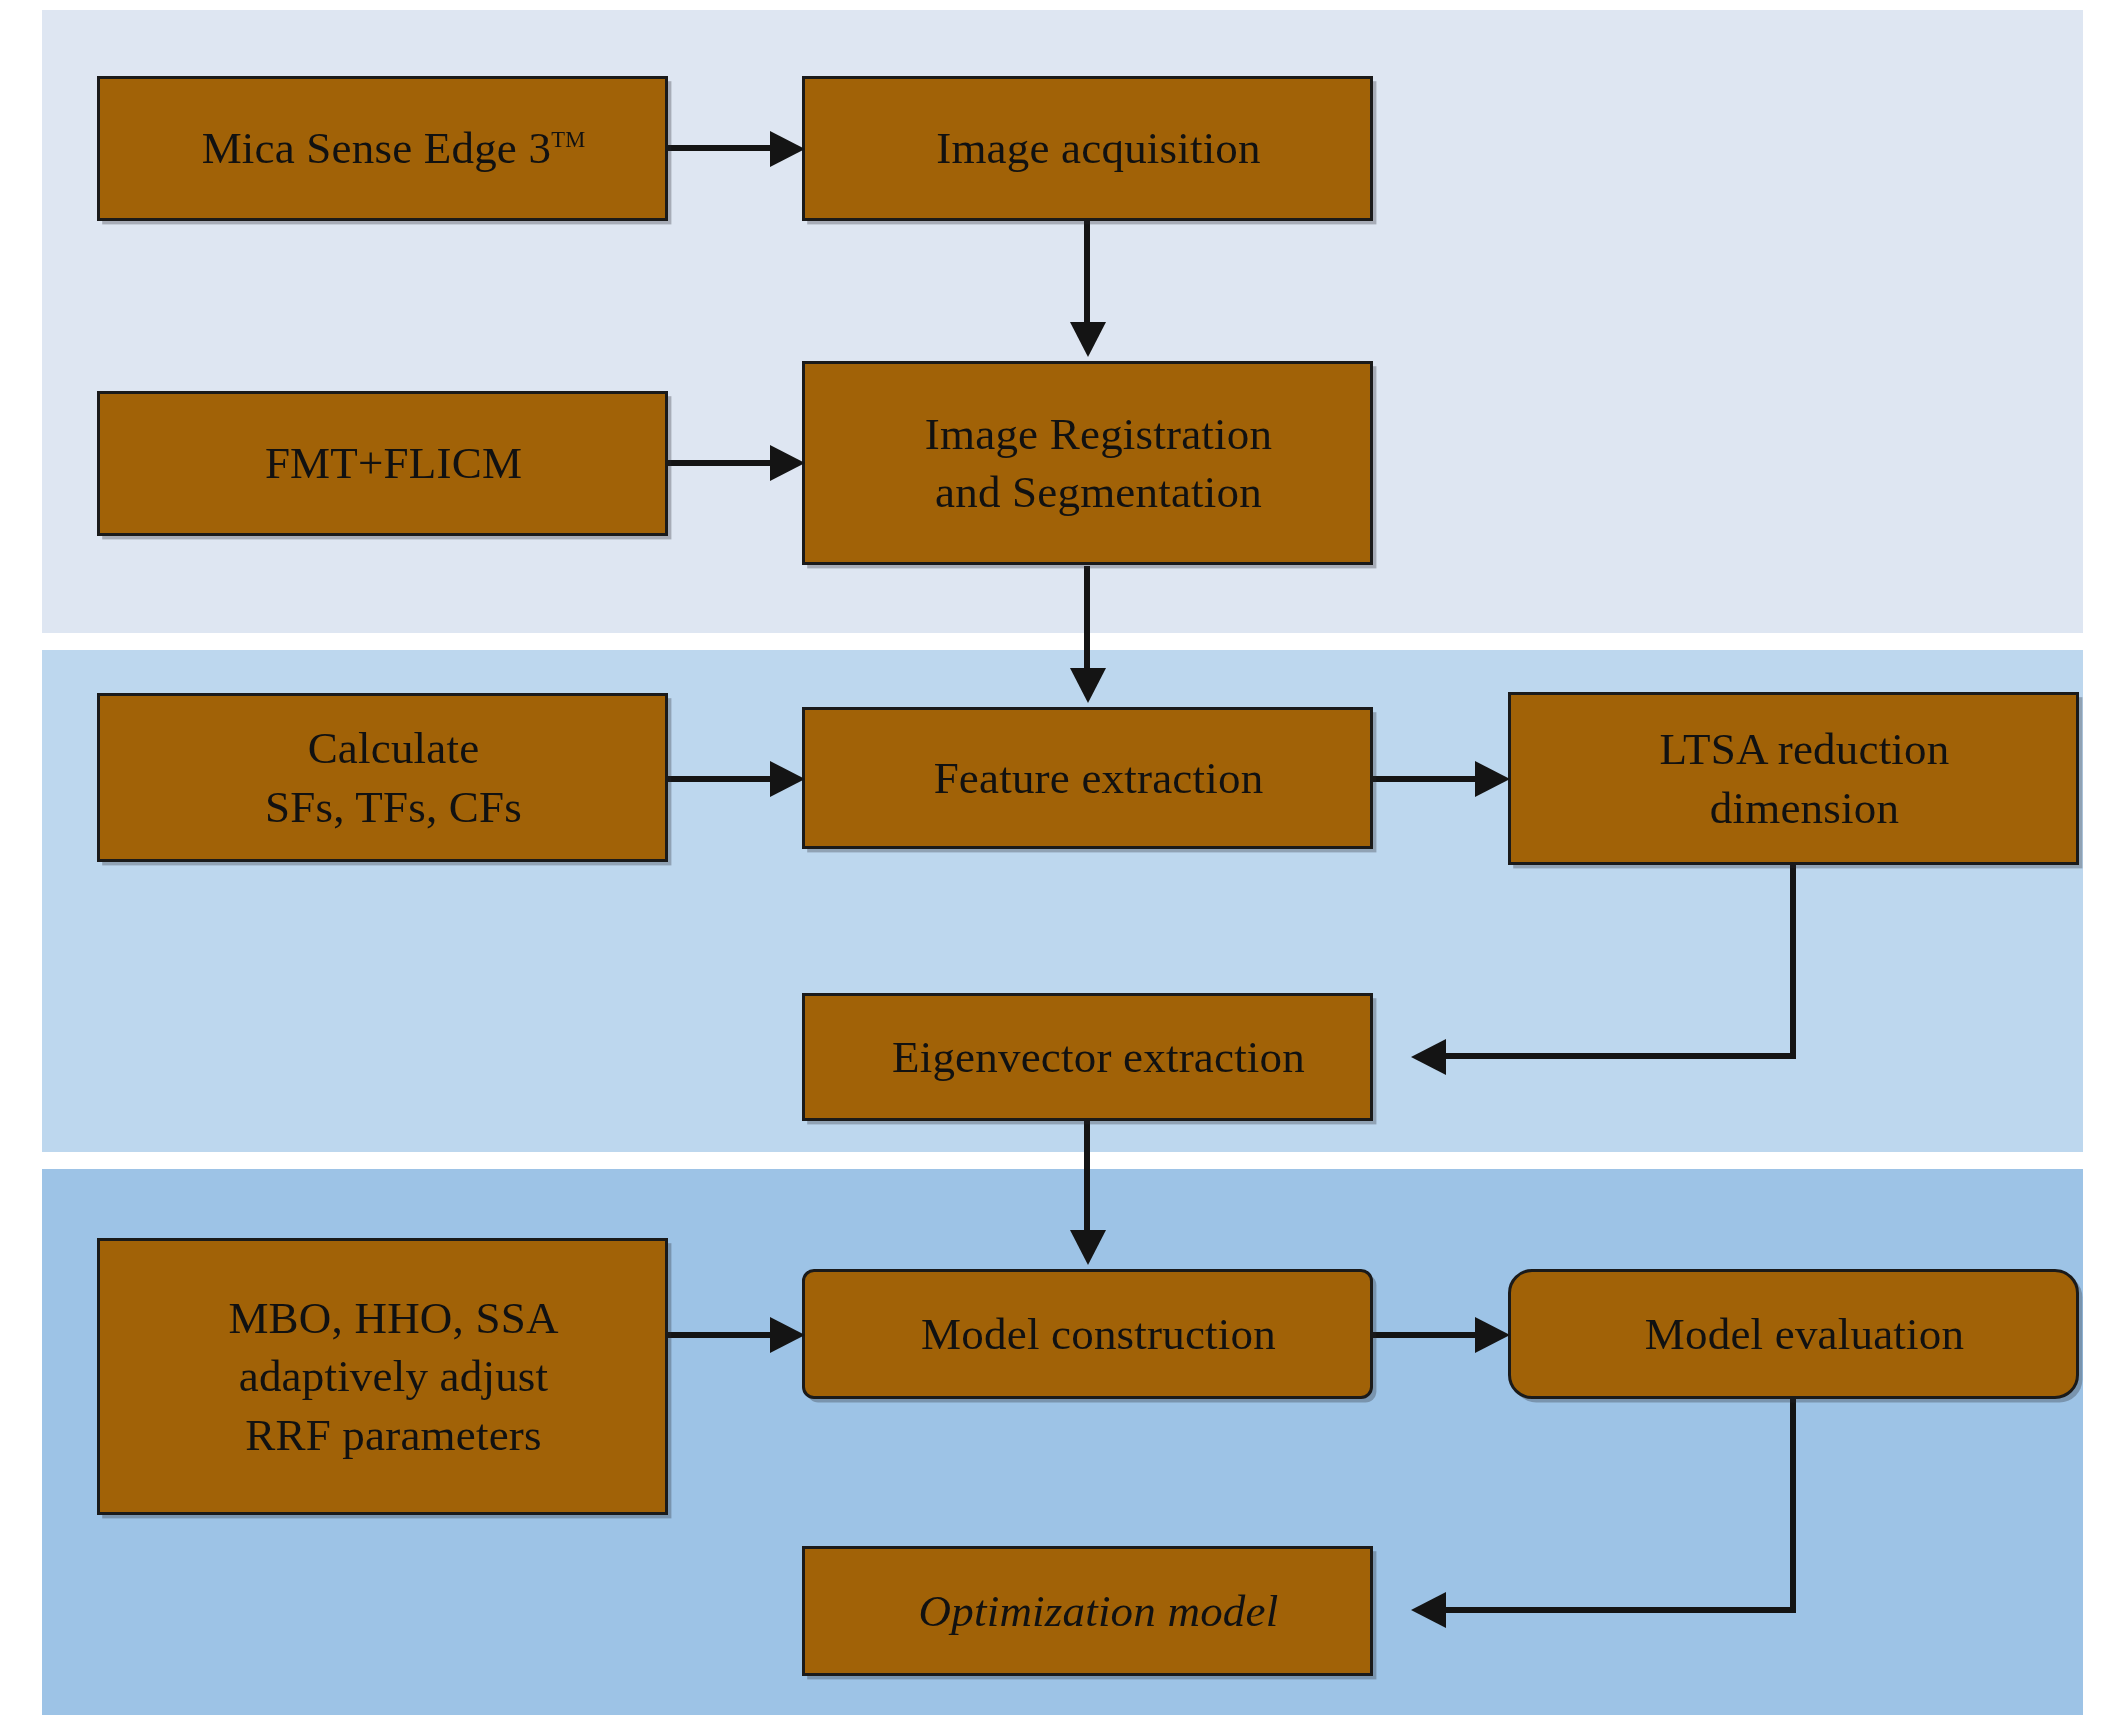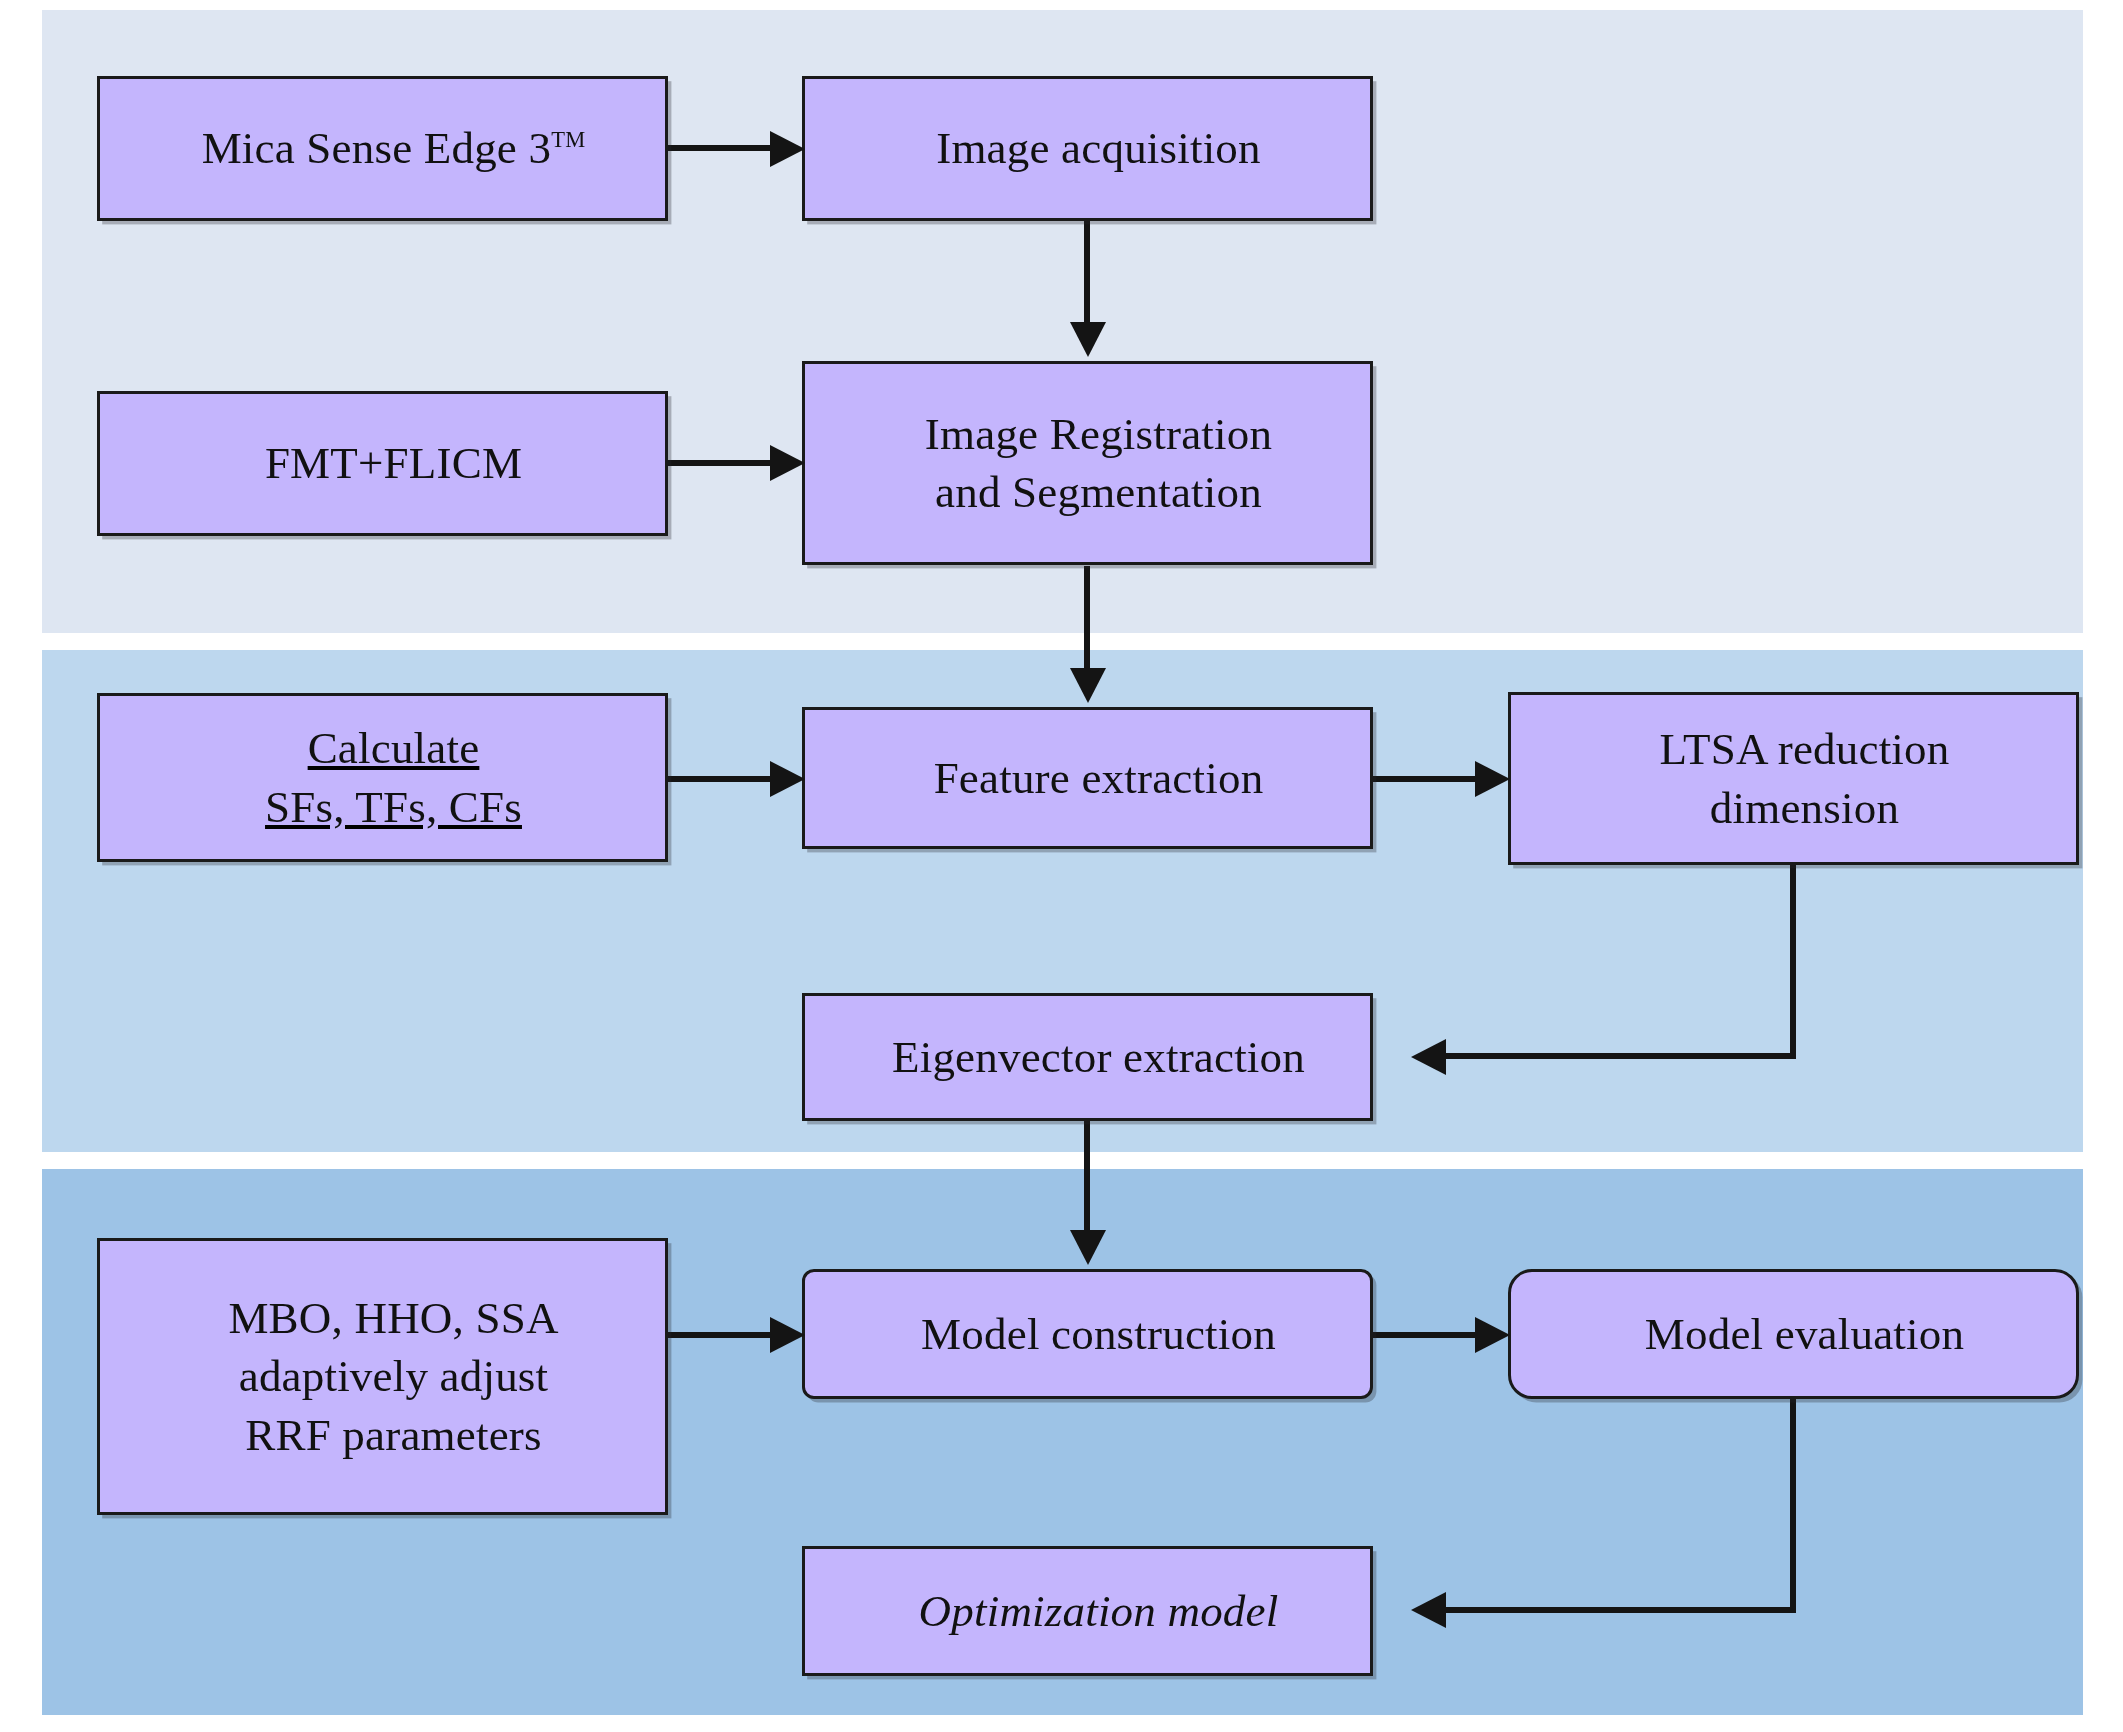--- a/index.html
+++ b/index.html
@@ -8,21 +8,21 @@
 
   #canvas{position:absolute;left:0;top:0;width:2124px;height:1733px;}
 
   .band{position:absolute;left:42px;width:2041px;}
   #band-1{top:10.4px;height:623px;background:#dee6f2;}
   #band-2{top:650px;height:502px;background:#bdd7ee;}
   #band-3{top:1169px;height:546px;background:#9dc3e6;}
 
   .node{
     position:absolute;
-    background:#c4b5fd;
+    background:#a16207;
     border:3.5px solid #1a1a1a;
     box-sizing:border-box;
     display:flex;
     align-items:center;
     justify-content:flex-start;
     box-shadow:4.3px 4.3px 0 -0.9px rgba(40,40,48,.30);
     z-index:3;
     padding-left:22px;
   }
   .node .lbl{
@@ -38,21 +38,21 @@
     box-sizing:border-box;
     white-space:pre-line;
   }
   .node .lbl sup{font-size:22.5px;vertical-align:super;line-height:0;}
 
   
   #node-camera        {left:97px; top:76px;  width:571px;  height:145px;}
   #node-acquisition   {left:802px; top:76px;  width:571px;  height:145px;}
   #node-fmtflicm      {left:97px; top:391px; width:571px;  height:145px;}
   #node-registration  {left:802px; top:361px; width:571px;  height:204px;}
-  #node-calculate     {left:97px; top:693px; width:571px;  height:169px;text-decoration:underline;}
+  #node-calculate     {left:97px; top:693px; width:571px;  height:169px;}
   #node-featureextract{left:802px; top:707px; width:571px;  height:142px;}
   #node-ltsa          {left:1508px;top:692px; width:571px;  height:173px;}
   #node-eigenvector   {left:802px; top:993px;width:571px;  height:128px;}
   #node-metaheuristic {left:97px; top:1238px;width:571px;  height:277px;}
   #node-modelconstruct{left:802px; top:1269px;width:571px;  height:130px;border-radius:12px;}
   #node-modeleval     {left:1508px;top:1269px;width:571px;  height:130px;border-radius:24px;}
   #node-optimization  {left:802px; top:1546px;width:571px;  height:130px;font-style:italic;}
 
   
   .conn{position:absolute;background:#141414;z-index:2;}

